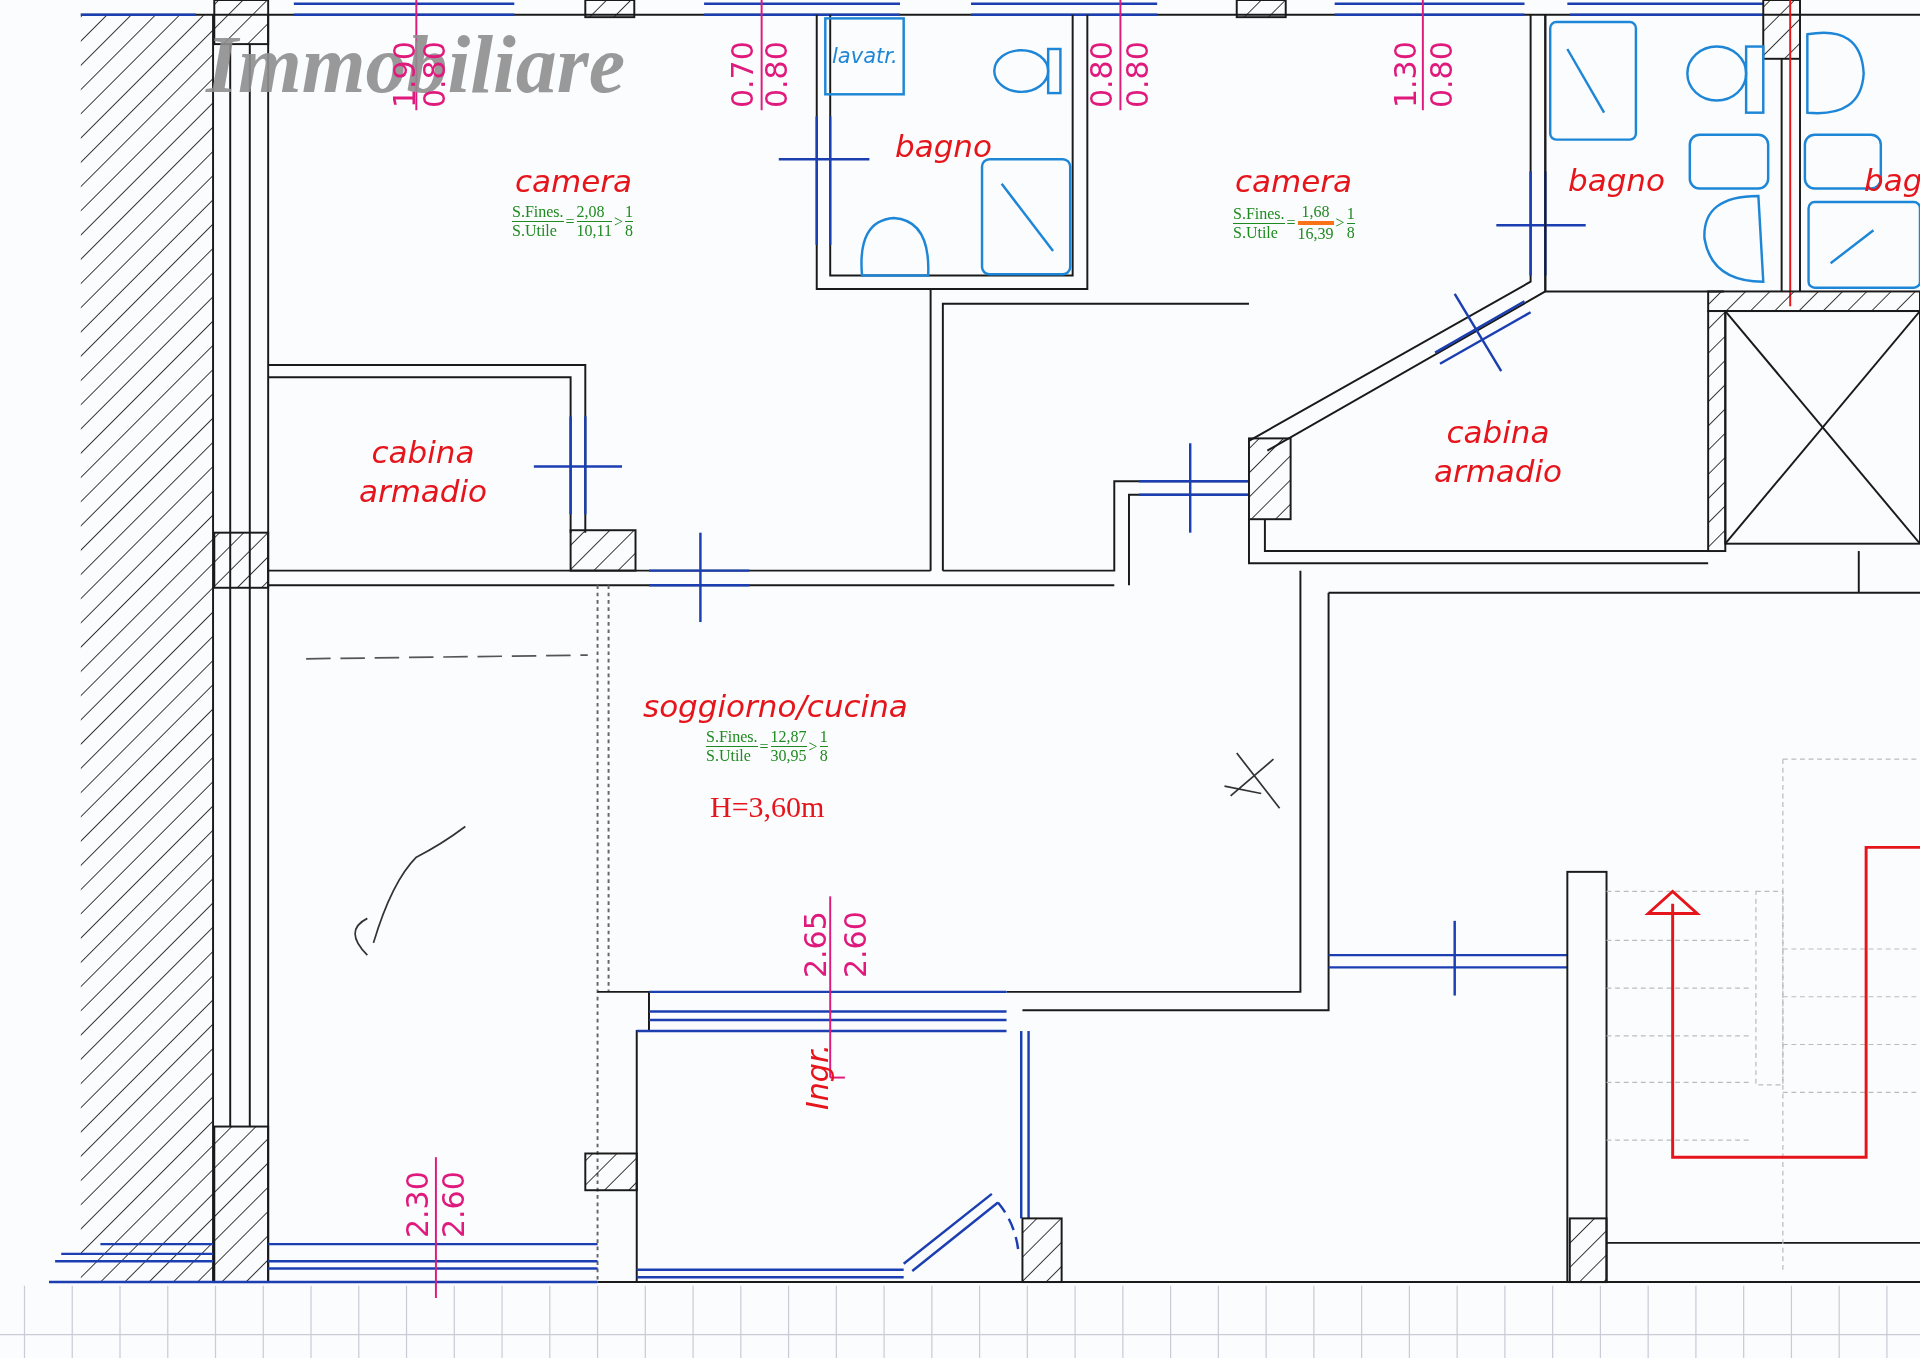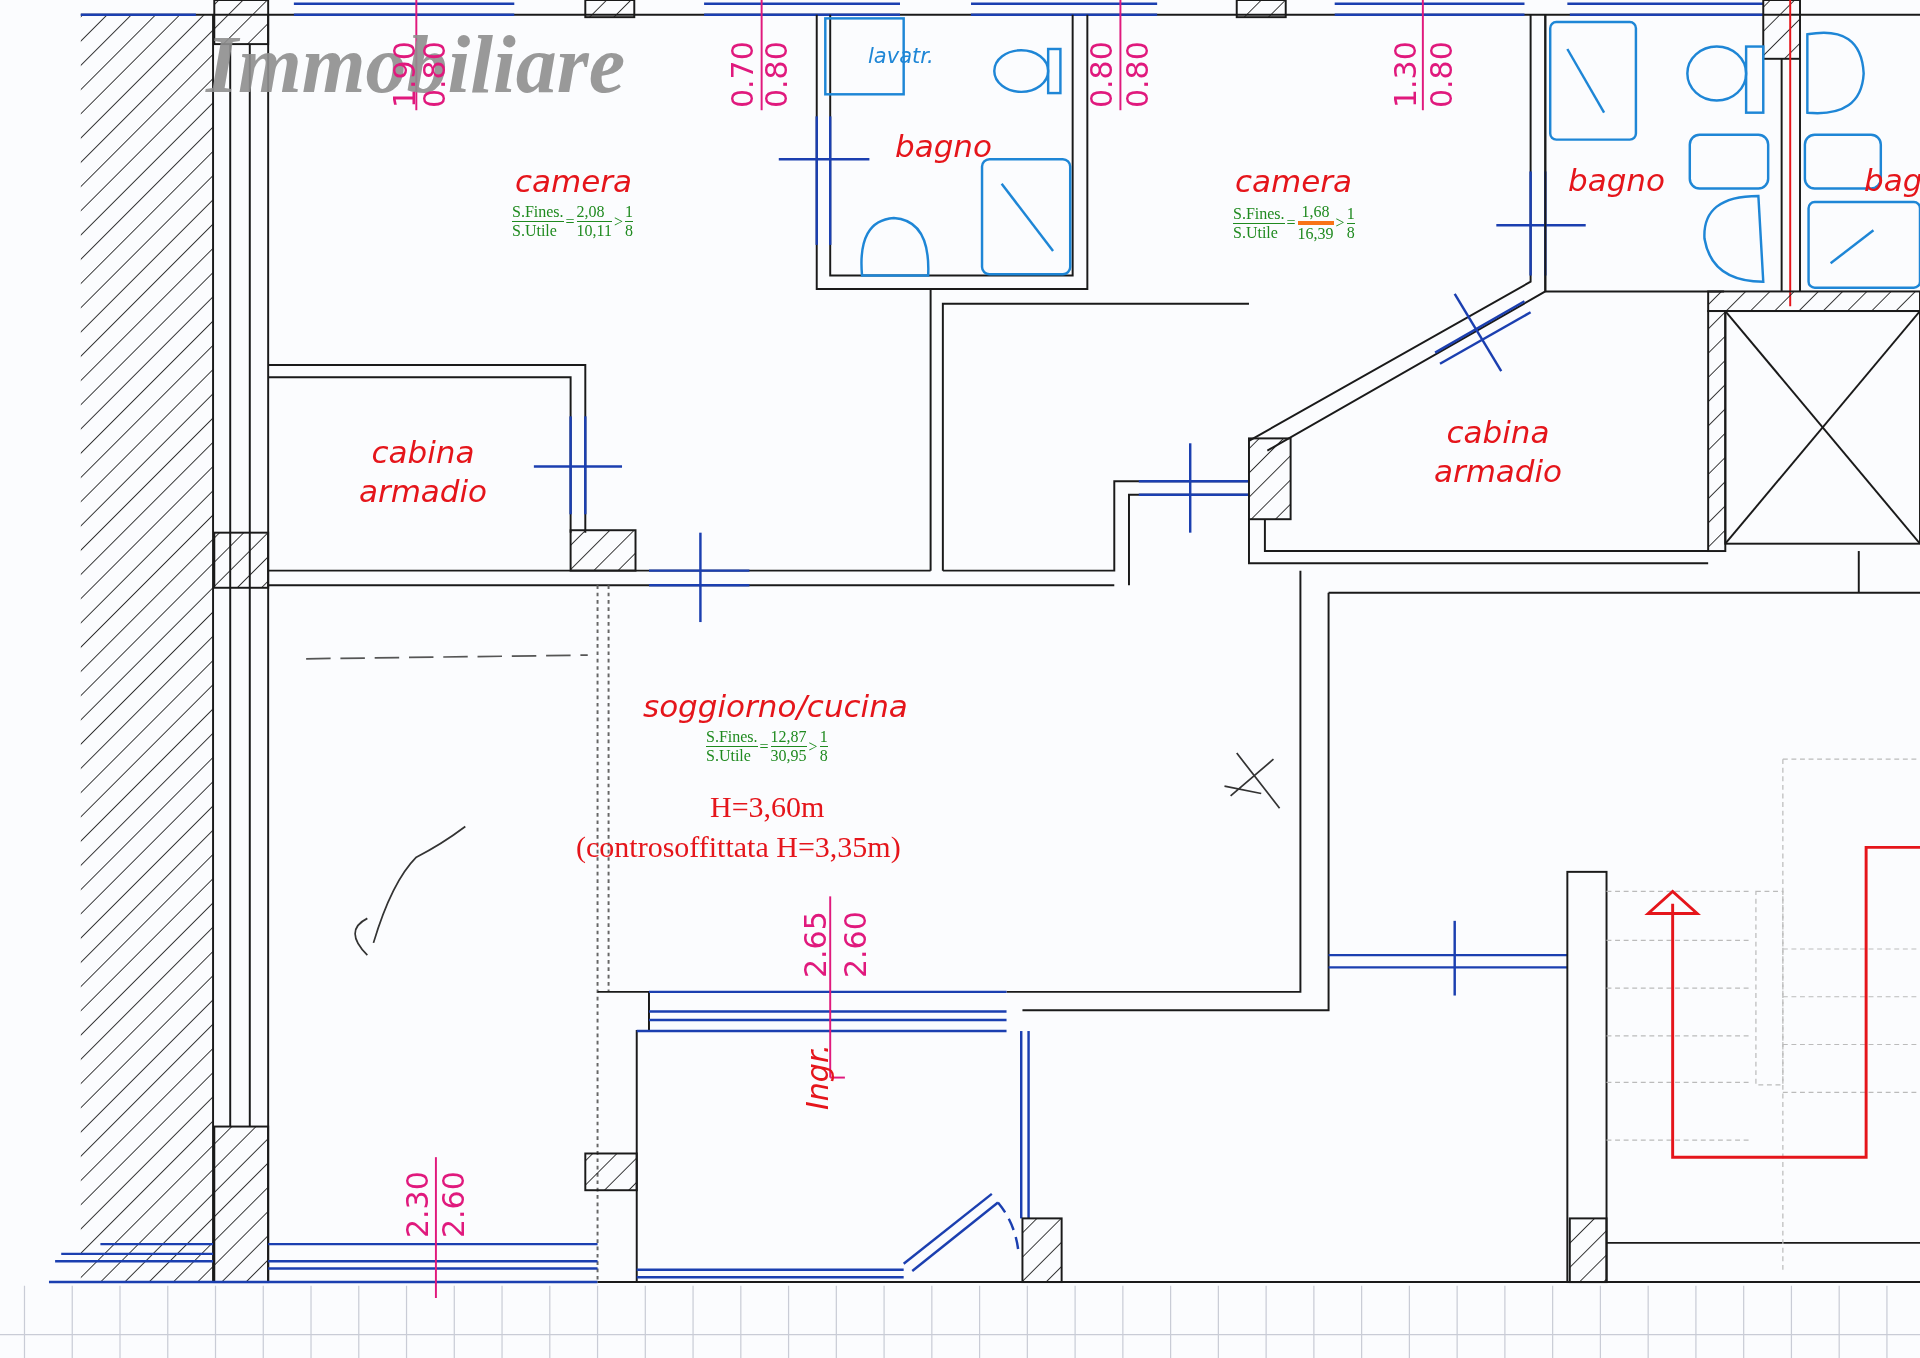--- a/index.html
+++ b/index.html
@@ -264,21 +264,21 @@
         <span>10,11</span>
       </div>
     <span>&gt;</span>
     <div style="display:flex;flex-direction:column;text-align:center;">
         <span style="border-bottom:1px solid #1f8a1f">1</span>
         <span>8</span>
       </div>
   </div>
 
   <div style="position:absolute;left:895px;top:128px;font-family:'DejaVu Sans',sans-serif;font-style:italic;font-size:31px;color:#e5151b;">bagno</div>
-  <div style="position:absolute;left:832px;top:44px;font-family:'DejaVu Sans',sans-serif;font-style:italic;font-size:21px;color:#1e86d6;padding-left:36px;">lavatr.</div>
+  <div style="position:absolute;left:832px;top:44px;font-family:'DejaVu Sans',sans-serif;font-style:italic;font-size:21px;color:#1e86d6;">lavatr.</div>
 
   <div style="position:absolute;left:1235px;top:163px;font-family:'DejaVu Sans',sans-serif;font-style:italic;font-size:31px;color:#e5151b;">camera</div>
   <div style="position:absolute;left:1233px;top:203px;font-family:'Liberation Serif',serif;font-size:16px;color:#1f8a1f;display:flex;align-items:center;gap:2px;">
     <div style="display:flex;flex-direction:column;">
         <span style="border-bottom:1px solid #1f8a1f">S.Fines.</span>
         <span>S.Utile</span>
       </div>
     <span>=</span>
     <div style="display:flex;flex-direction:column;text-align:center;">
         <span style="border-bottom:4px solid #f97316">1,68</span>
@@ -315,21 +315,20 @@
         <span style="border-bottom:1px solid #1f8a1f">12,87</span>
         <span>30,95</span>
       </div>
     <span>&gt;</span>
     <div style="display:flex;flex-direction:column;text-align:center;">
         <span style="border-bottom:1px solid #1f8a1f">1</span>
         <span>8</span>
       </div>
   </div>
   <div style="position:absolute;left:710px;top:790px;font-family:'Liberation Serif',serif;font-size:30px;color:#e5151b;">H=3,60m</div>
-  <div style="position:absolute;left:576px;top:830px;font-family:'Liberation Serif',serif;font-size:30px;color:#e5151b;">(controsoffittata H=3,35m)</div>
 
   <div style="position:absolute;left:800px;top:1110px;transform:rotate(-90deg);transform-origin:left top;font-family:'DejaVu Sans',sans-serif;font-style:italic;font-size:30px;color:#e5151b;">Ingr.</div>
 
   <div style="position:absolute;left:390px;top:108px;transform:rotate(-90deg);transform-origin:left top;font-family:'DejaVu Sans',sans-serif;font-size:30px;color:#e0197d;line-height:30px;">
     <div>1.90</div>
       <div>0.80</div>
   </div>
   <div style="position:absolute;left:726px;top:108px;transform:rotate(-90deg);transform-origin:left top;font-family:'DejaVu Sans',sans-serif;font-size:30px;color:#e0197d;line-height:34px;">
     <div>0.70</div>
       <div>0.80</div>

